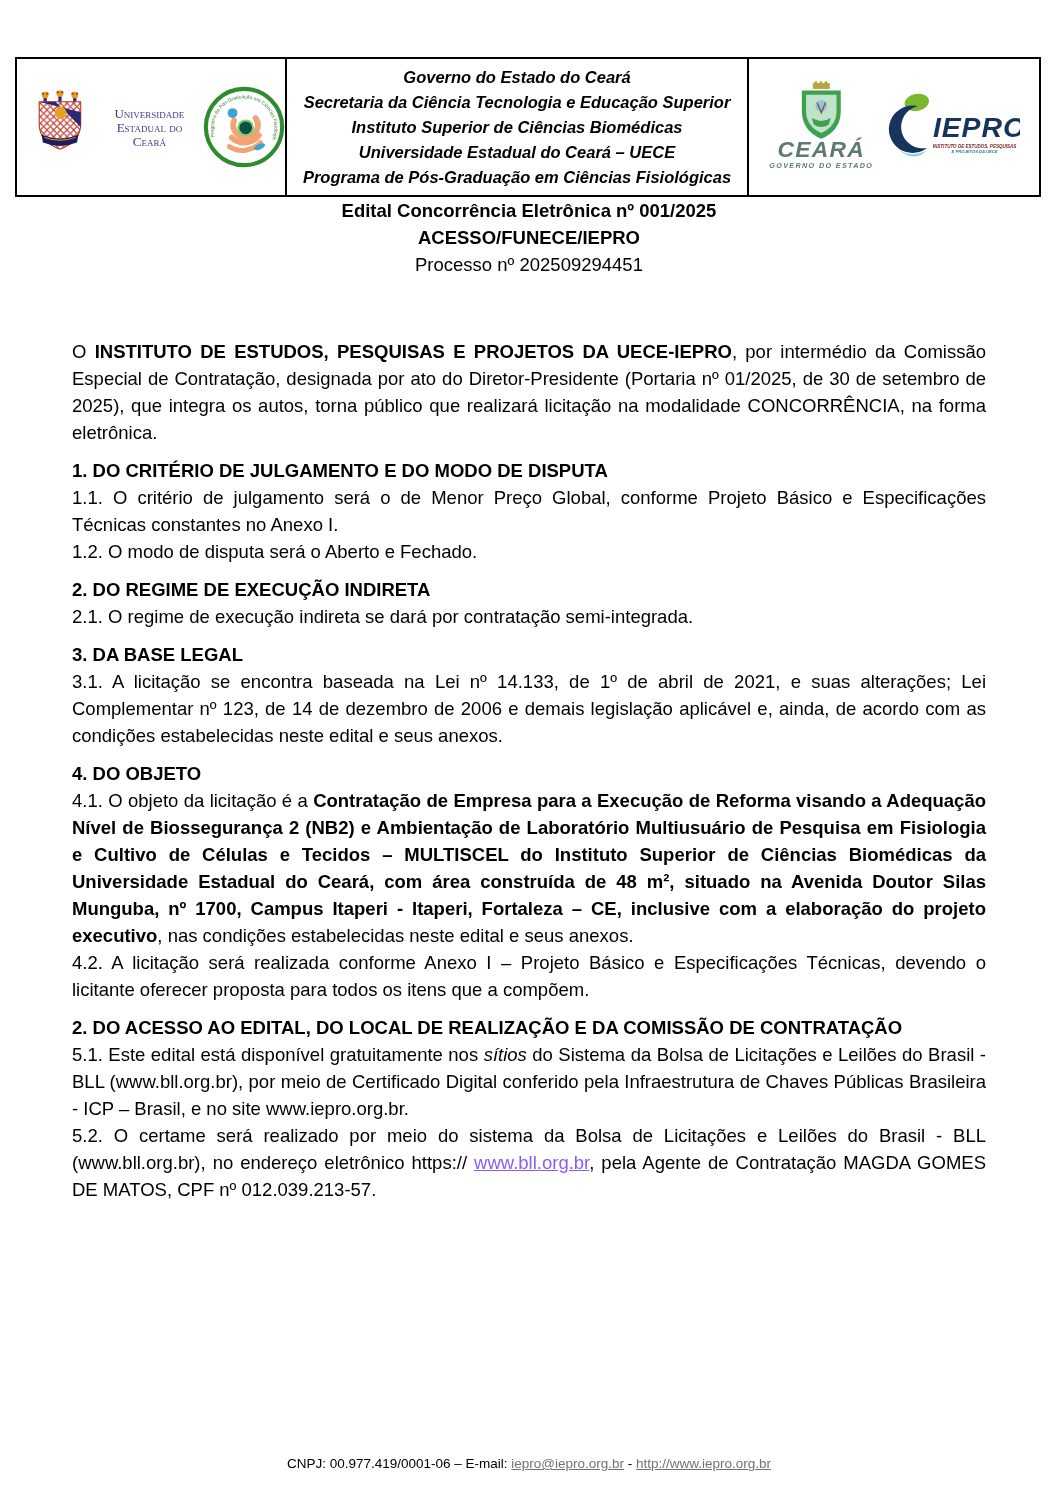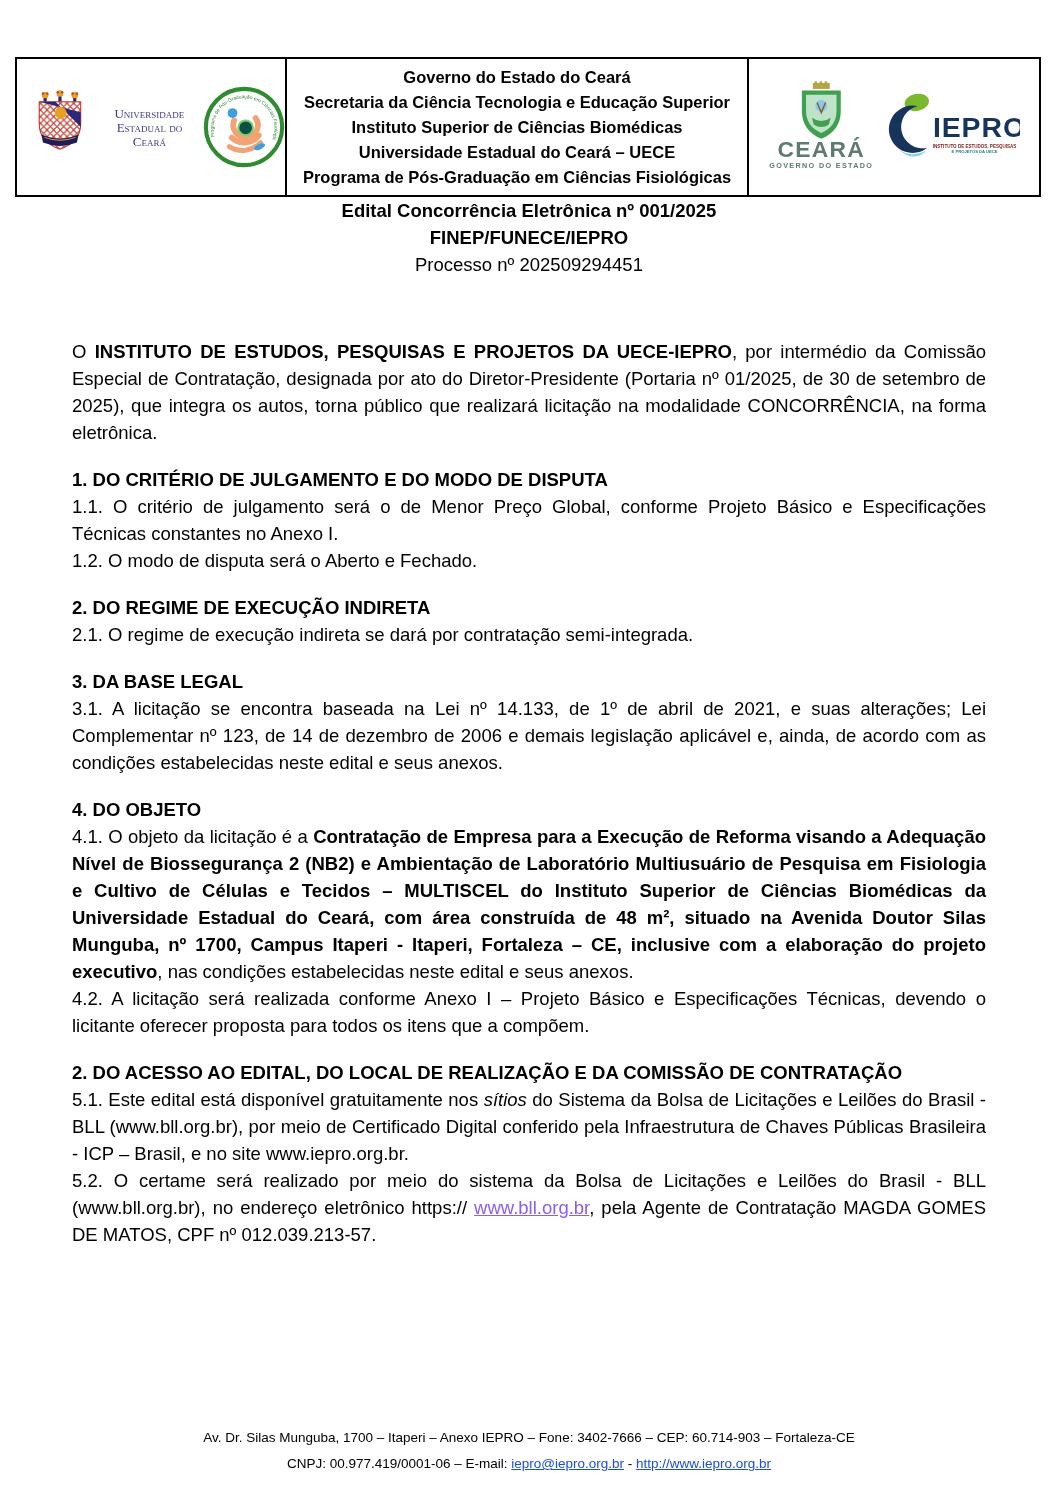--- a/index.html
+++ b/index.html
@@ -11,47 +11,47 @@
   }
   .page { position:relative; width:1058px; height:1497px; background:#fff; }
 
   
   .header-table {
     position:absolute; left:15px; top:57px; width:1026px; height:140px;
     border:2px solid #000; display:grid; grid-template-columns:268px 1fr 292px;
     background:#fff;
   }
   .hcell { display:flex; align-items:center; justify-content:center; }
-  .hcell + .hcell { border-left:2px solid #000; }
+  .hcell + .hcell { border-left:2px solid #000;font-style:italic; }
   .hcell-left { gap:10px; }
   .hcell-center { flex-direction:column; font-weight:bold; font-size:16.5px; line-height:25px; text-align:center; padding:0 6px; }
   .hcell-right { }
 
   .uece-logo-wrap { display:flex; flex-direction:row; align-items:center; }
   .uece-caption {
     font-family:"Liberation Serif", serif; font-variant:small-caps;
     color:#3f3a85; font-size:13px; line-height:14px; text-align:center; margin-top:2px;
   }
 
   
   .content { position:absolute; left:72px; width:914px; top:197px; }
   .title-block { text-align:center; font-size:18.5px; line-height:27px; }
   .bold { font-weight:bold; }
   .italic { font-style:italic; }
   p.body-p { font-size:18.5px; line-height:27px; text-align:justify; }
   p.intro-p { margin-top:60px; }
-  h2.sec-h { font-size:18.5px; line-height:27px; font-weight:bold; text-align:justify; margin-top:20px; }
+  h2.sec-h { font-size:18.5px; line-height:27px; font-weight:bold; text-align:justify; margin-top:11px; }
   a.link-teal { color:#8b5cf6; text-decoration:underline; }
 
   
   .footer {
     position:absolute; left:0; bottom:20px; width:100%;
     text-align:center; font-size:13.5px; line-height:26px; color:#000;
   }
-  .footer a { color:#1d4ed8; text-decoration:underline; }
+  .footer a { color:#737373; text-decoration:underline; }
 </style>
 </head>
 <body>
 
 <div class="page">
 
   <div class="header-table">
 
     <div class="hcell hcell-left">
       <div class="uece-logo-wrap">
@@ -155,21 +155,21 @@
         <text x="102" y="60" text-anchor="middle" font-size="4.8" font-weight="bold" fill="#7a1f1f" font-family="Liberation Sans, sans-serif">INSTITUTO DE ESTUDOS, PESQUISAS</text>
         <text x="102" y="66" text-anchor="middle" font-size="4.4" font-weight="bold" fill="#2a7e86" font-family="Liberation Sans, sans-serif">E PROJETOS DA UECE</text>
       </svg>
     </div>
   </div>
 
   <div class="content">
 
     <div class="title-block">
       <div class="bold">Edital Concorrência Eletrônica nº 001/2025</div>
-      <div class="bold">FINEP/FUNECE/IEPRO</div>
+      <div class="bold">ACESSO/FUNECE/IEPRO</div>
       <div>Processo nº 202509294451</div>
     </div>
 
     <p class="body-p intro-p"><span>O </span><span class="bold">INSTITUTO DE ESTUDOS, PESQUISAS E PROJETOS DA UECE-IEPRO</span><span>, por intermédio da Comissão Especial de Contratação, designada por ato do Diretor-Presidente (Portaria nº 01/2025, de 30 de setembro de 2025), que integra os autos, torna público que realizará licitação na modalidade CONCORRÊNCIA, na forma eletrônica.</span></p>
 
     <h2 class="sec-h">1. DO CRITÉRIO DE JULGAMENTO E DO MODO DE DISPUTA</h2>
     <p class="body-p">1.1. O critério de julgamento será o de Menor Preço Global, conforme Projeto Básico e Especificações Técnicas constantes no Anexo I.</p>
     <p class="body-p">1.2. O modo de disputa será o Aberto e Fechado.</p>
 
     <h2 class="sec-h">2. DO REGIME DE EXECUÇÃO INDIRETA</h2>
@@ -181,17 +181,16 @@
     <h2 class="sec-h">4. DO OBJETO</h2>
     <p class="body-p"><span>4.1. O objeto da licitação é a </span><span class="bold">Contratação de Empresa para a Execução de Reforma visando a Adequação Nível de Biossegurança 2 (NB2) e Ambientação de Laboratório Multiusuário de Pesquisa em Fisiologia e Cultivo de Células e Tecidos – MULTISCEL do Instituto Superior de Ciências Biomédicas da Universidade Estadual do Ceará, com área construída de 48 m², situado na Avenida Doutor Silas Munguba, nº 1700, Campus Itaperi - Itaperi, Fortaleza – CE, inclusive com a elaboração do projeto executivo</span><span>, nas condições estabelecidas neste edital e seus anexos.</span></p>
     <p class="body-p">4.2. A licitação será realizada conforme Anexo I – Projeto Básico e Especificações Técnicas, devendo o licitante oferecer proposta para todos os itens que a compõem.</p>
 
     <h2 class="sec-h">2. DO ACESSO AO EDITAL, DO LOCAL DE REALIZAÇÃO E DA COMISSÃO DE CONTRATAÇÃO</h2>
     <p class="body-p"><span>5.1. Este edital está disponível gratuitamente nos </span><span class="italic">sítios</span><span> do Sistema da Bolsa de Licitações e Leilões do Brasil - BLL (www.bll.org.br), por meio de Certificado Digital conferido pela Infraestrutura de Chaves Públicas Brasileira - ICP – Brasil, e no site www.iepro.org.br.</span></p>
     <p class="body-p"><span>5.2. O certame será realizado por meio do sistema da Bolsa de Licitações e Leilões do Brasil - BLL (www.bll.org.br), no endereço eletrônico https:// </span><a href="#" class="link-teal">www.bll.org.br</a><span>, pela Agente de Contratação MAGDA GOMES DE MATOS, CPF nº 012.039.213-57.</span></p>
   </div>
 
   <div class="footer">
-    <div>Av. Dr. Silas Munguba, 1700 – Itaperi – Anexo IEPRO – Fone: 3402-7666 – CEP: 60.714-903 – Fortaleza-CE</div>
     <div><span>CNPJ: 00.977.419/0001-06 – E-mail: </span><a href="#">iepro@iepro.org.br</a><span> - </span><a href="#">http://www.iepro.org.br</a></div>
   </div>
 
 </div>
 
 </body></html>

